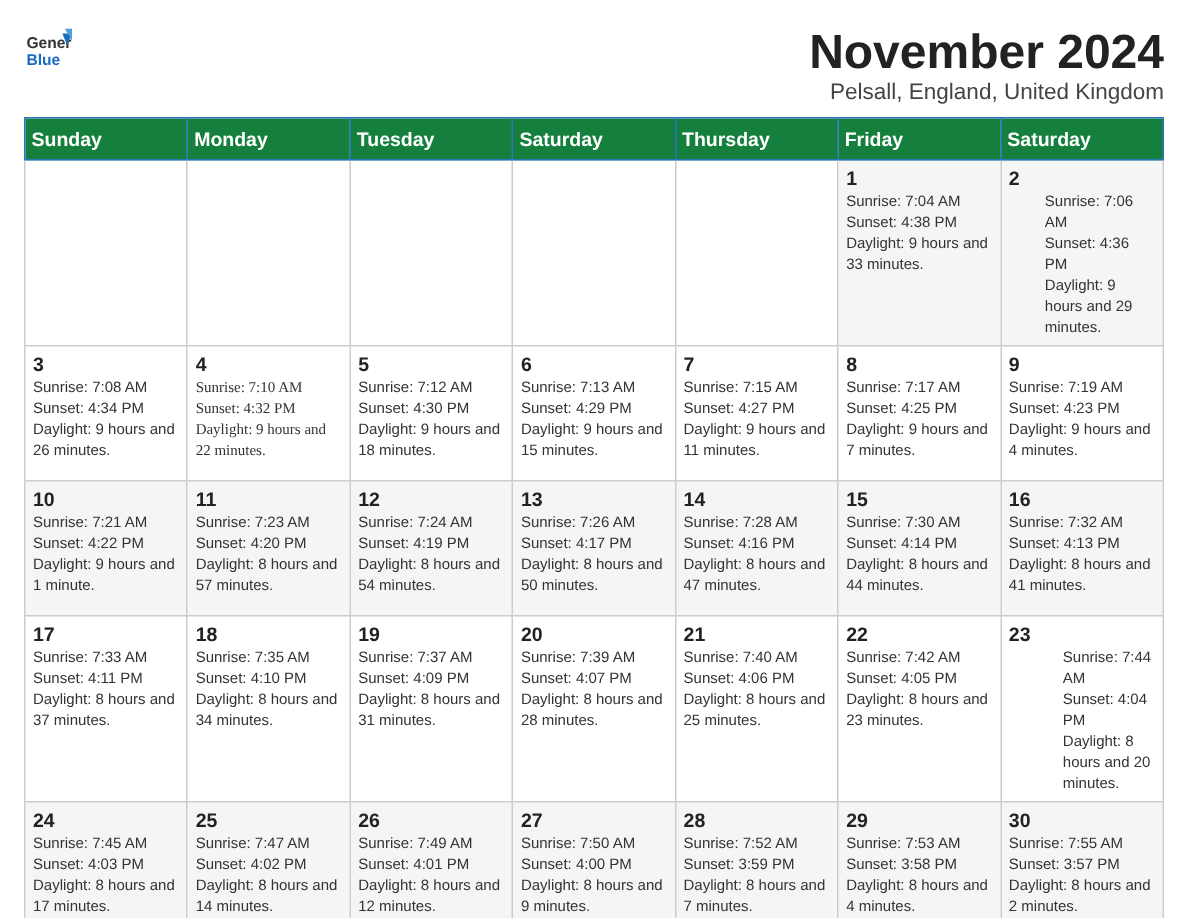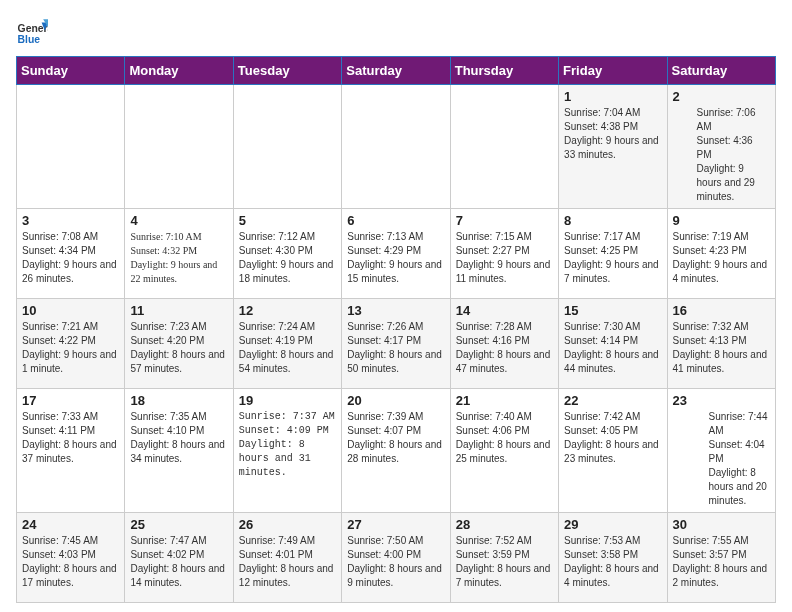--- a/index.html
+++ b/index.html
@@ -36,21 +36,21 @@
     .location {
       font-size: 15px;
       color: #444;
     }
     table {
       width: 100%;
       border-collapse: collapse;
       table-layout: fixed;
     }
     thead th {
-      background: #701a75;
+      background: #15803d;
       color: #fff;
       font-size: 13px;
       font-weight: bold;
       padding: 6px 4px;
       text-align: left;
       border: 1px solid #2a74c0;
     }
     tbody td {
       border: 1px solid #ccc;
       vertical-align: top;
@@ -83,20 +83,24 @@
 
 <div class="header">
   <div class="logo">
     <svg class="logo-icon" viewBox="0 0 40 40">
       <text x="2" y="20" font-size="13" font-weight="bold" fill="#333">General</text>
       <text x="2" y="34" font-size="13" font-weight="bold" fill="#1a6bbf">Blue</text>
       <polygon points="32,8 40,8 36,18" fill="#1a6bbf"></polygon>
       <polygon points="34,4 40,4 40,14" fill="#4a9fd4"></polygon>
     </svg>
   </div>
+  <div class="title-block">
+    <div class="month-title">November 2024</div>
+    <div class="location">Pelsall, England, United Kingdom</div>
+  </div>
 </div>
 
 <table>
   <thead>
     <tr>
     <th>Sunday</th>
         <th>Monday</th>
         <th>Tuesday</th>
         <th>Saturday</th>
         <th>Thursday</th>
@@ -145,21 +149,21 @@
         </td>
         <td>
           <span class="day-number">6</span>
           <div class="day-info" style="white-space: pre-line;">Sunrise: 7:13 AM
 Sunset: 4:29 PM
 Daylight: 9 hours and 15 minutes.</div>
         </td>
         <td>
           <span class="day-number">7</span>
           <div class="day-info" style="white-space: pre-line;">Sunrise: 7:15 AM
-Sunset: 2:27 PM
+Sunset: 4:27 PM
 Daylight: 9 hours and 11 minutes.</div>
         </td>
         <td>
           <span class="day-number">8</span>
           <div class="day-info" style="white-space: pre-line;">Sunrise: 7:17 AM
 Sunset: 4:25 PM
 Daylight: 9 hours and 7 minutes.</div>
         </td>
         <td>
           <span class="day-number">9</span>
@@ -220,21 +224,21 @@
 Daylight: 8 hours and 37 minutes.</div>
         </td>
         <td>
           <span class="day-number">18</span>
           <div class="day-info" style="white-space: pre-line;">Sunrise: 7:35 AM
 Sunset: 4:10 PM
 Daylight: 8 hours and 34 minutes.</div>
         </td>
         <td>
           <span class="day-number">19</span>
-          <div class="day-info" style="white-space: pre-line; font-family: Liberation Mono, monospace;">Sunrise: 7:37 AM
+          <div class="day-info" style="white-space: pre-line;">Sunrise: 7:37 AM
 Sunset: 4:09 PM
 Daylight: 8 hours and 31 minutes.</div>
         </td>
         <td>
           <span class="day-number">20</span>
           <div class="day-info" style="white-space: pre-line;">Sunrise: 7:39 AM
 Sunset: 4:07 PM
 Daylight: 8 hours and 28 minutes.</div>
         </td>
         <td>

